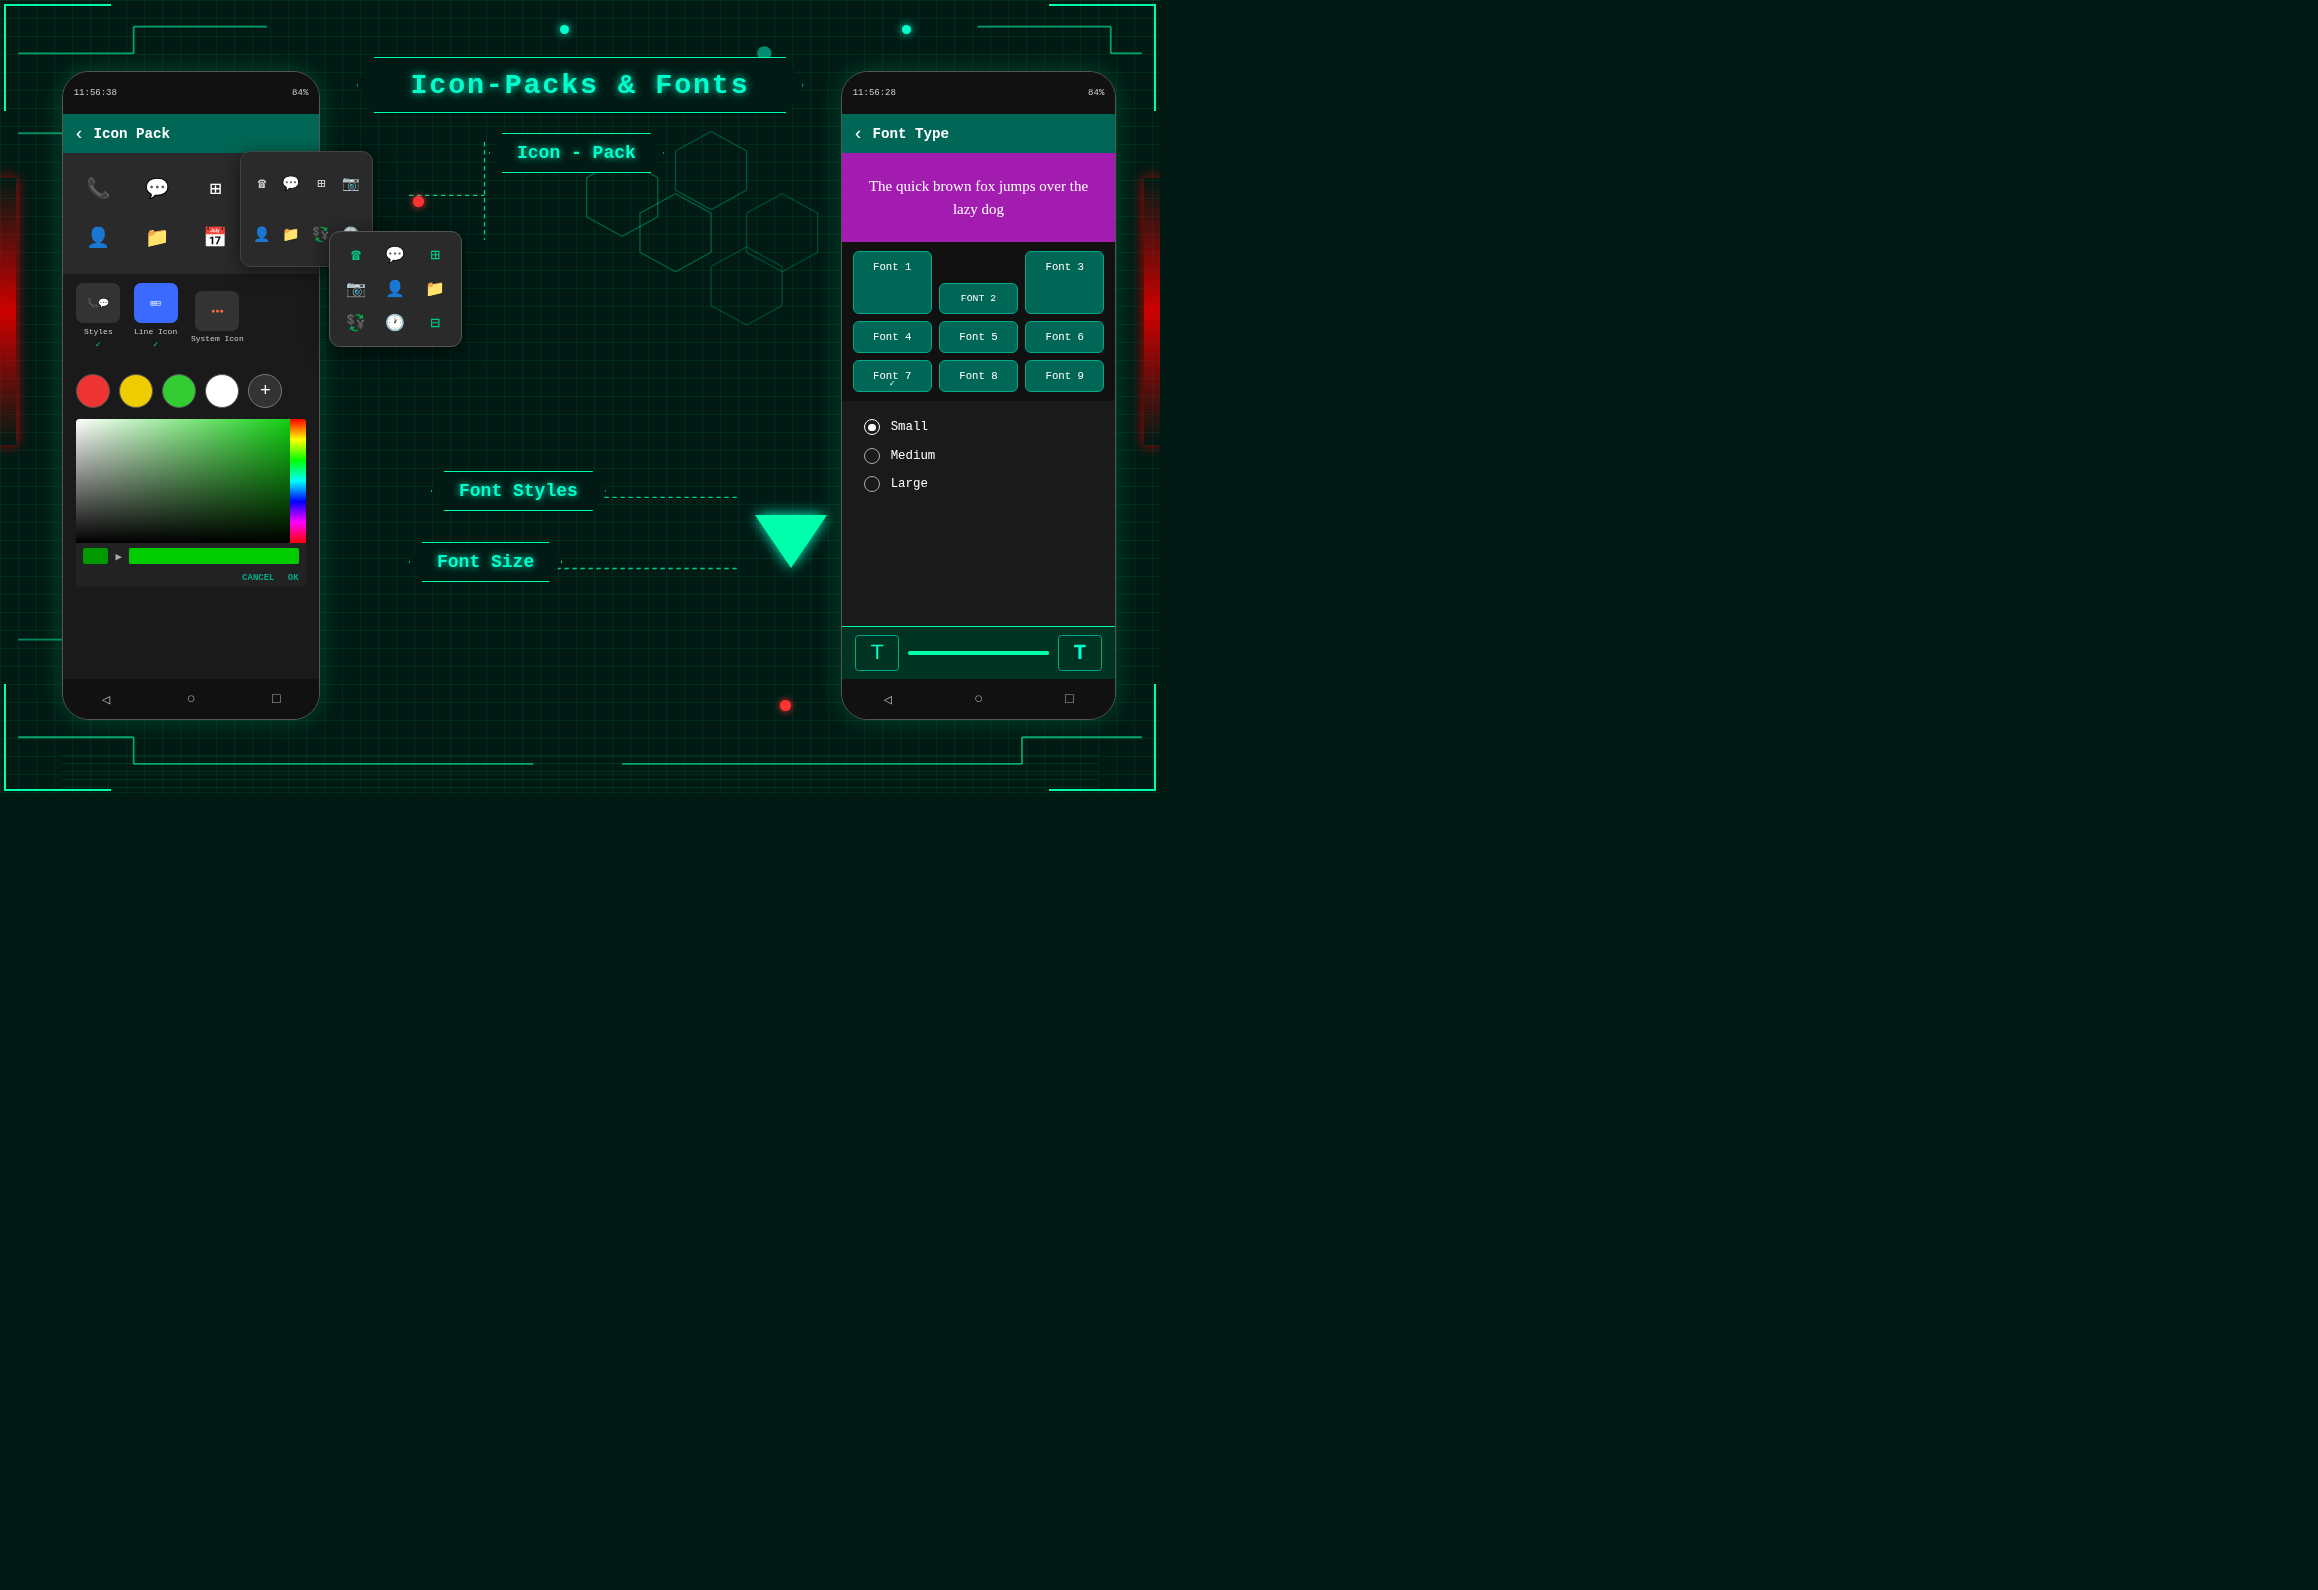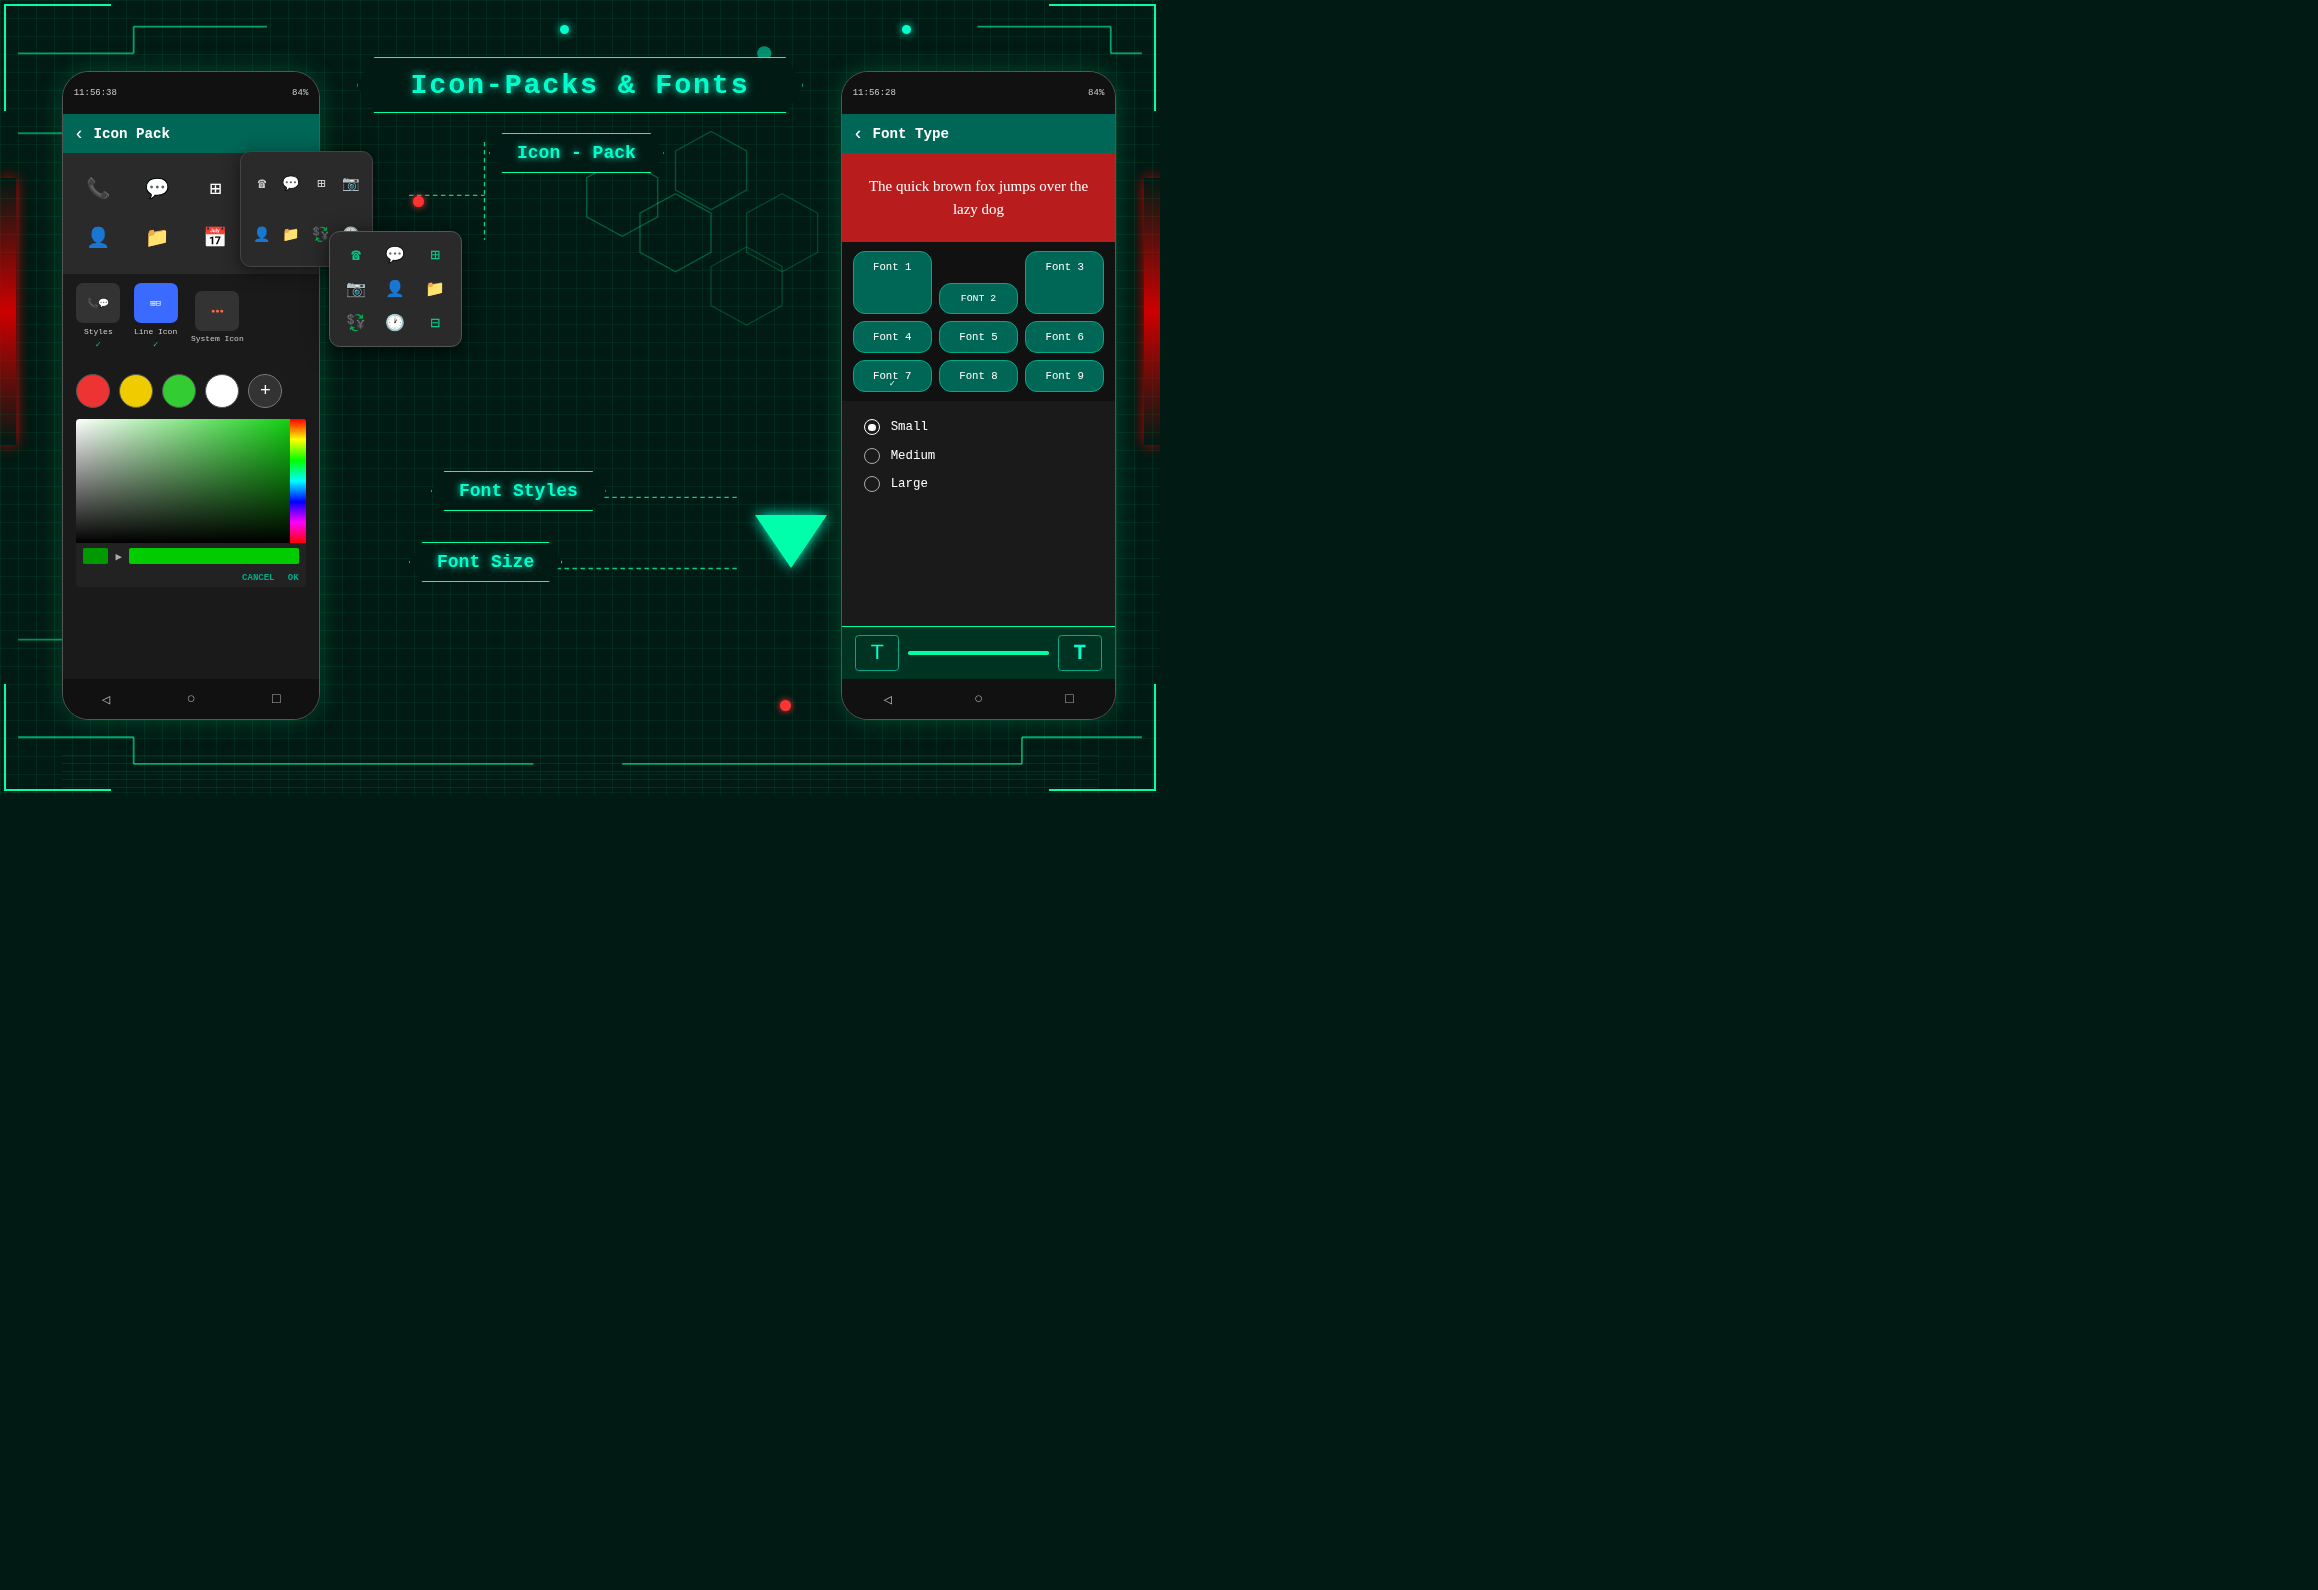--- a/index.html
+++ b/index.html
@@ -329,40 +329,40 @@
       width: 275px;
       height: 649px;
       background: #1a1a1a;
       border-radius: 27px;
       border: 1.8px solid #555;
       overflow: hidden;
       box-shadow: 0 0 27px rgba(0,255,150,0.2);
     }
 
     .font-preview-text {
-      background: #b91c1c;
+      background: #a21caf;
       padding: 22px 18px;
       text-align: center;
       color: white;
       font-size: 15px;
       line-height: 1.5;
       font-family: serif;
     }
 
     .font-grid {
       background: #111;
       padding: 9px 10.7px;
       display: grid;
       grid-template-columns: repeat(3, 1fr);
       gap: 7.1px;
     }
     .font-btn {
       background: #006655;
       border: 0.9px solid #00aa88;
-      border-radius: 12px;
+      border-radius: 6px;
       padding: 9px 4.4px;
       text-align: center;
       color: white;
       font-size: 10.7px;
       cursor: pointer;
       position: relative;
     }
     .font-btn.selected::after {
       content: '✓';
       position: absolute;

